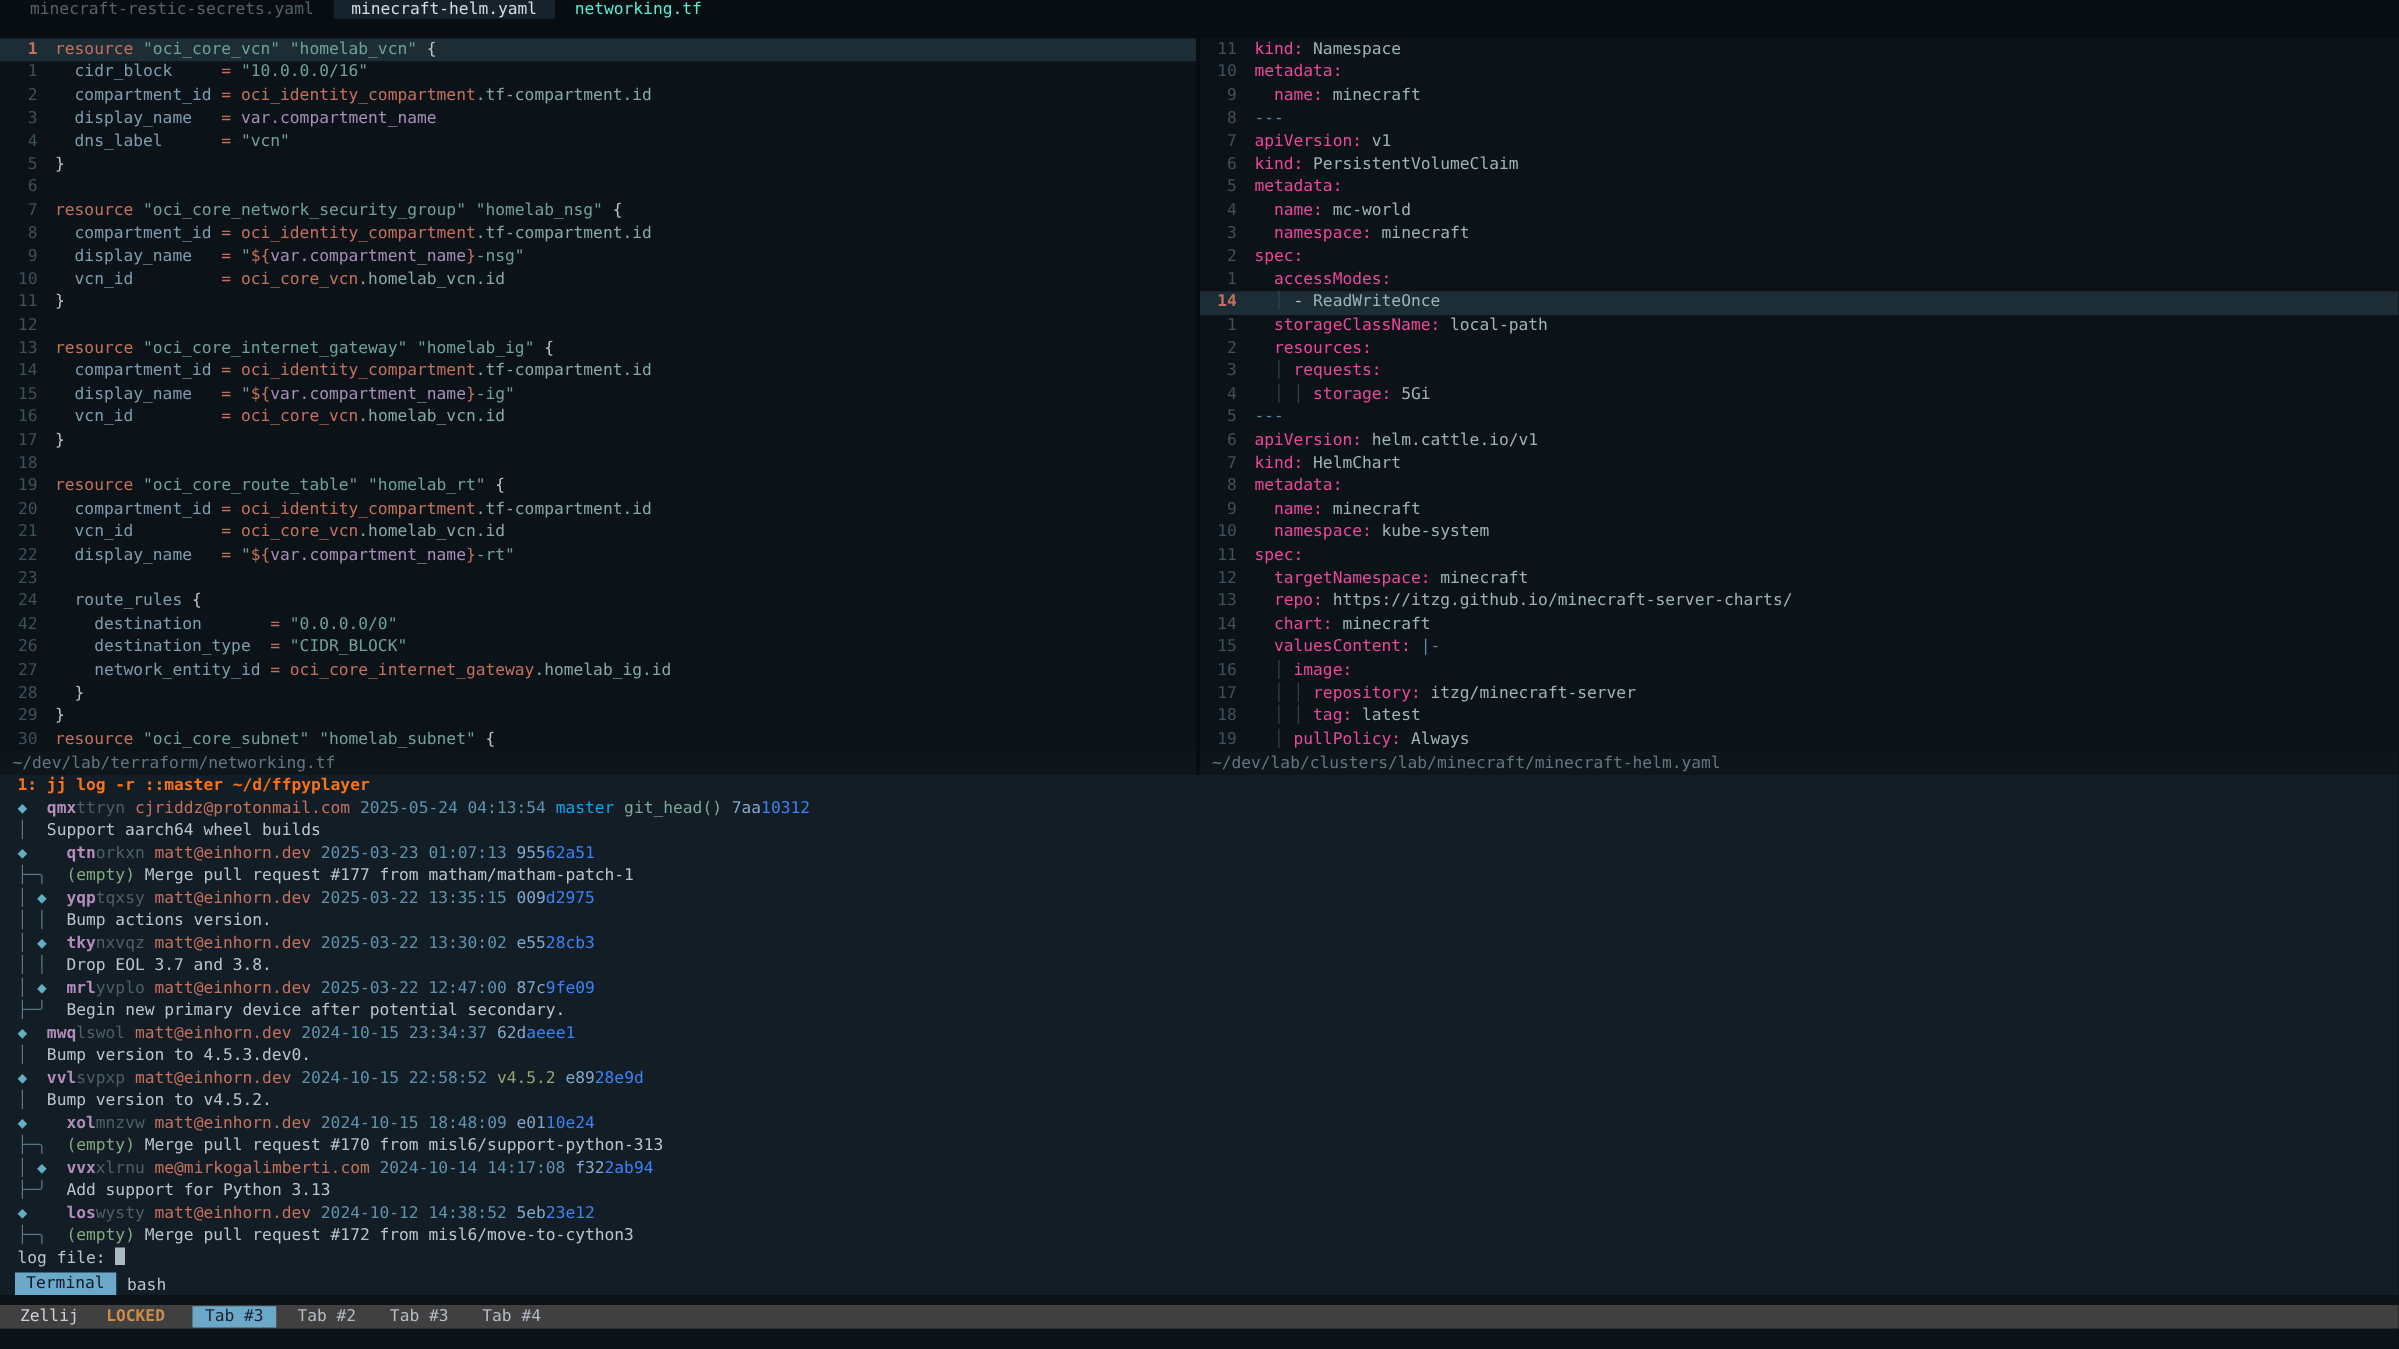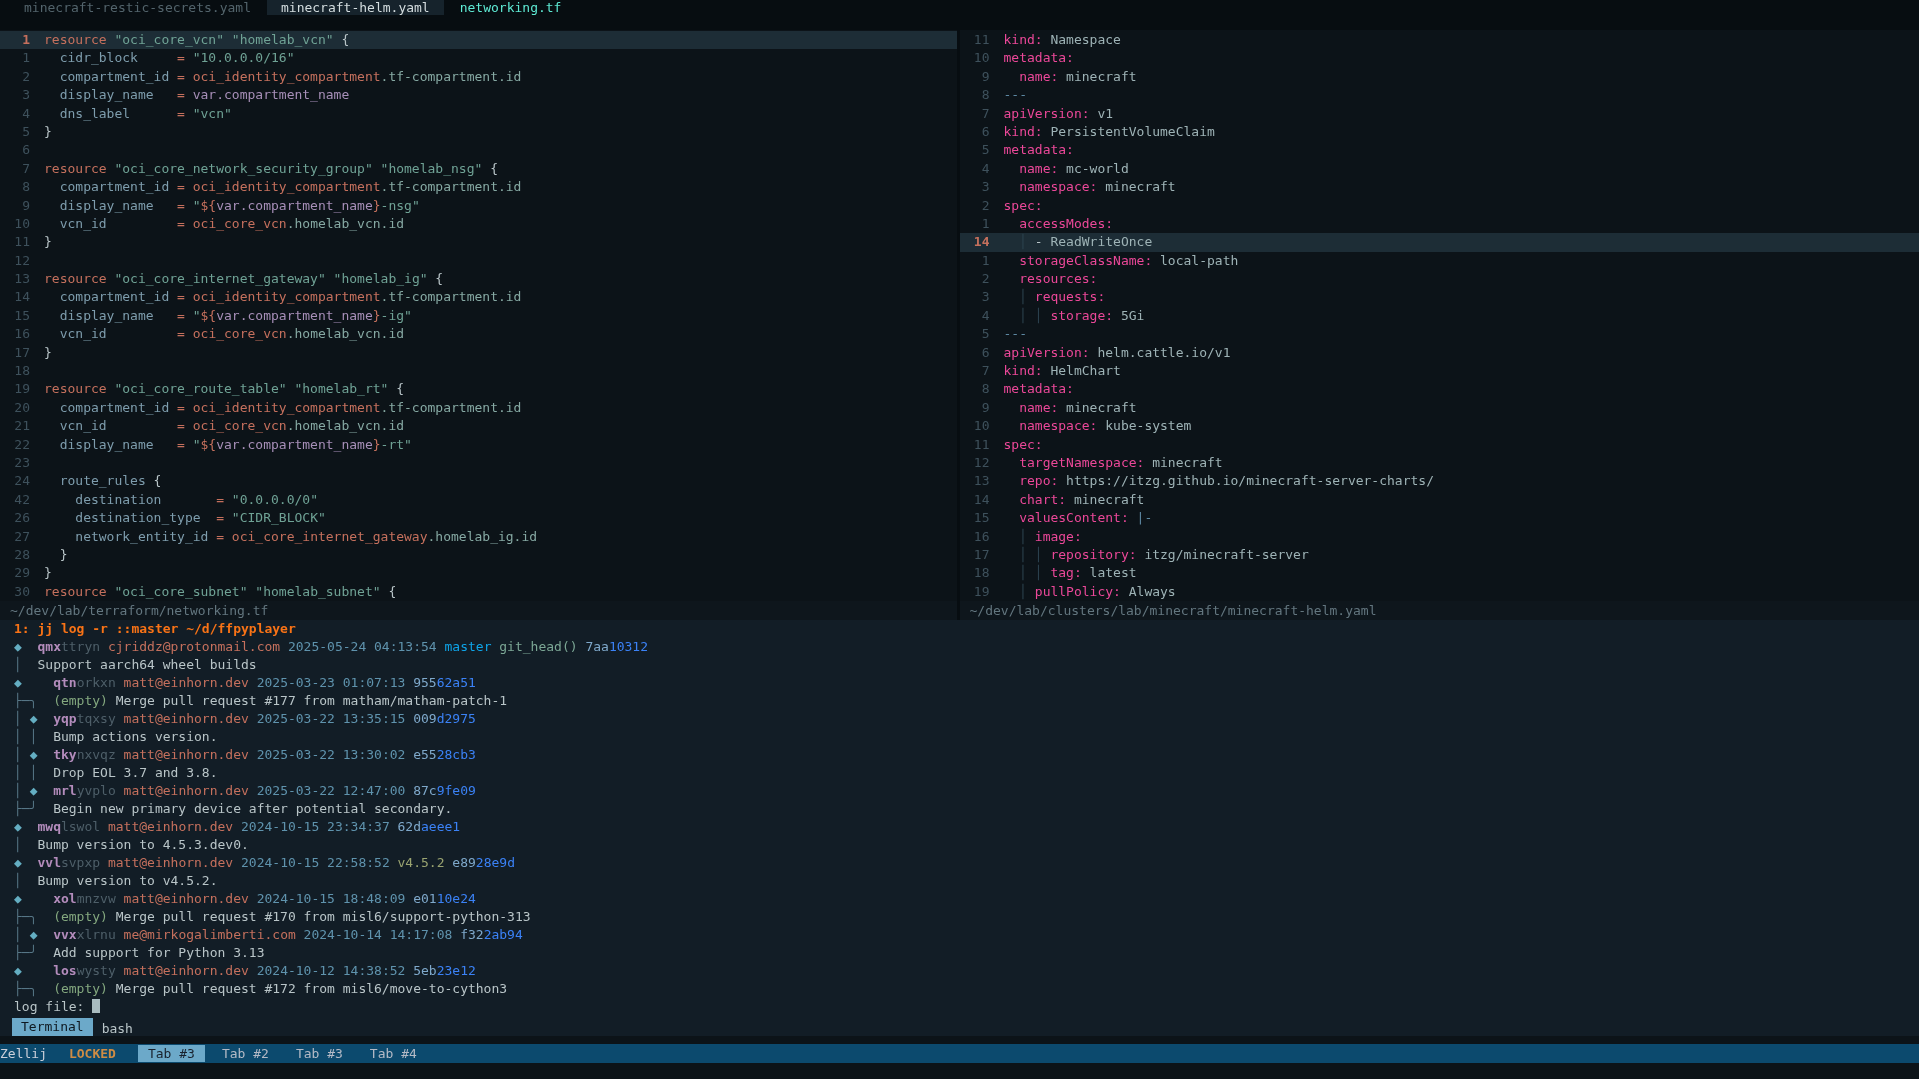--- a/index.html
+++ b/index.html
@@ -32,21 +32,21 @@
   .t-spacer{flex:1 1 auto}
   .cursor{display:inline-block;width:8px;height:14px;background:#a9bcc0;vertical-align:-2px}
 
   
   .panebar{height:20px;flex:none;background:#121d26;display:flex;align-items:flex-end;padding-left:12px}
   .pane-chip{background:#6ca9c9;color:#0e1820;padding:0 9px;margin-right:9px;line-height:18px}
   .pane-shell{color:#b9c5c8}
   .gapline{height:8px;flex:none;background:#0c1318}
 
   
-  .statusbar{height:19px;flex:none;background:#0c4a6e;display:flex;align-items:center;padding:0 0}
+  .statusbar{height:19px;flex:none;background:#404040;display:flex;align-items:center;padding:0 16px}
   .sb-app{color:#ccd0da;margin-right:22px}
   .sb-mode{color:#cf8c44;font-weight:bold;margin-right:22px}
   .sb-tabs{display:flex}
   .sb-tab{color:#b4bac6;padding:0 10px;margin-right:7px;line-height:17px;white-space:pre;cursor:default}
   .sb-tab.active{background:#6ca9c9;color:#18222e}
   .bottomfill{flex:none;height:16px;background:#0c1318}
 
   
   .tk-kw{color:#c5705d}
   .tk-str{color:#6fa295}

